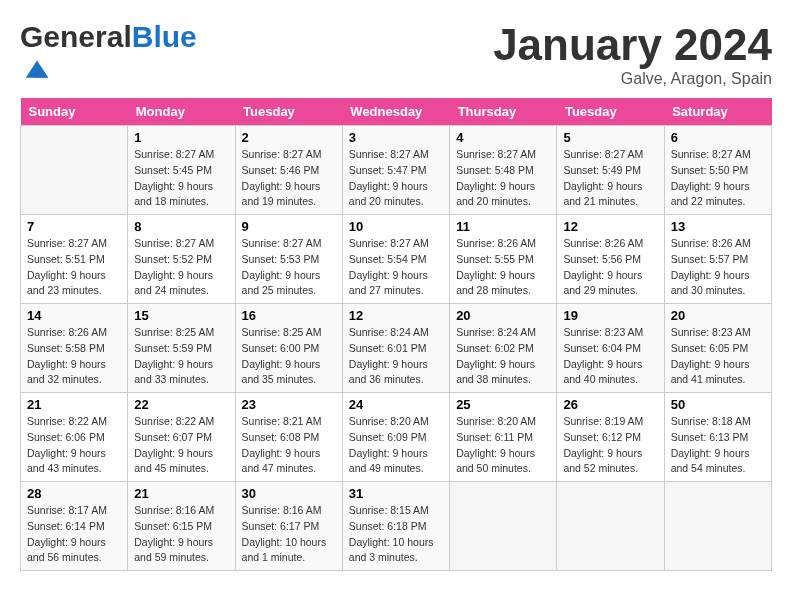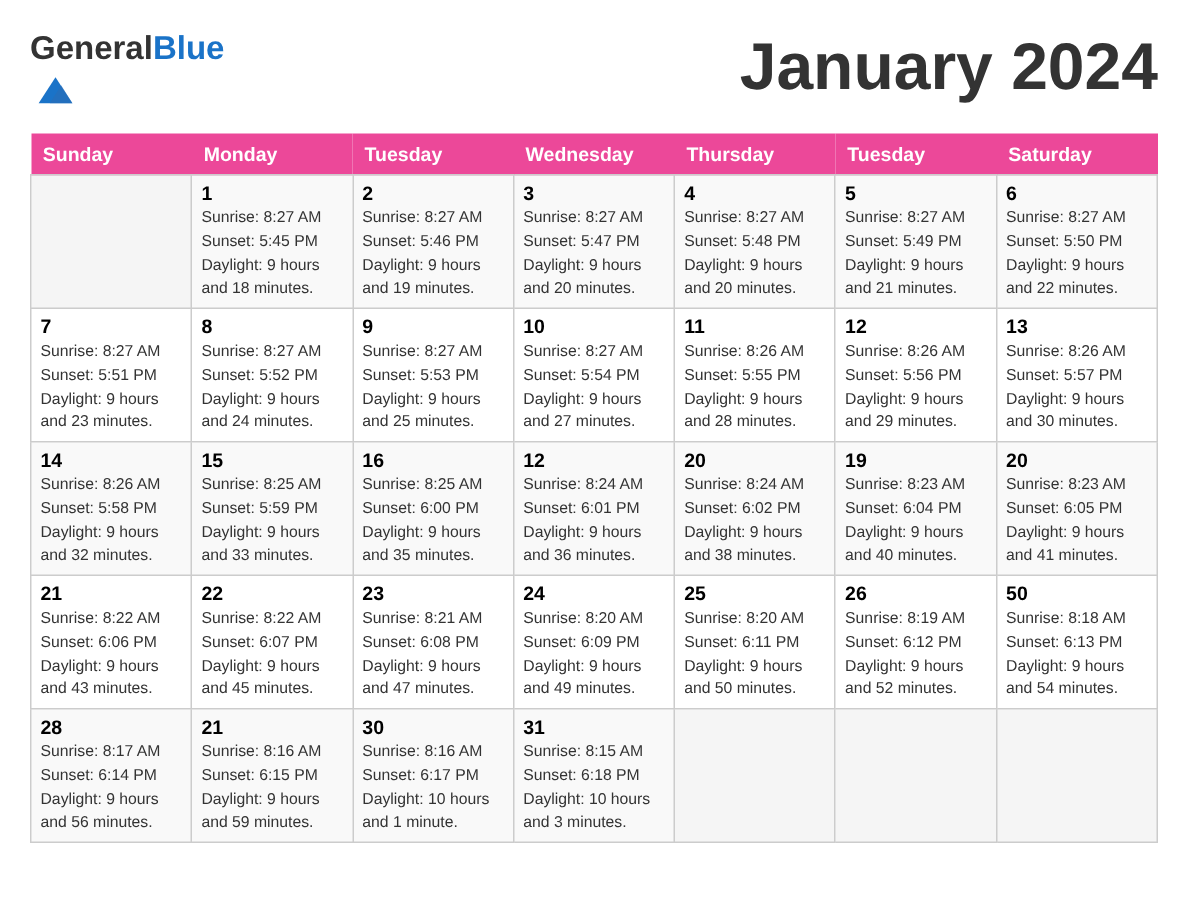--- a/index.html
+++ b/index.html
@@ -14,21 +14,21 @@
       display: flex;
       justify-content: space-between;
       align-items: flex-start;
       margin-bottom: 10px;
     }
     .logo {
       display: flex;
       align-items: center;
     }
     .logo-text {
-      font-size: 22px;
+      font-size: 30px;
       font-weight: bold;
       line-height: 1.1;
     }
     .logo-general { color: #333; }
     .logo-blue { color: #1a73c8; }
     .logo-icon {
       width: 30px;
       height: 30px;
       margin-left: 2px;
     }
@@ -91,20 +91,21 @@
         <span class="logo-general">General</span><span class="logo-blue">Blue</span>
       </div>
       <svg class="logo-icon" viewBox="0 0 40 30">
         <polygon points="5,28 20,5 35,28" fill="#1a73c8"></polygon>
         <polygon points="15,28 25,12 35,28" fill="#2a6db5" opacity="0.6"></polygon>
       </svg>
     </div>
   </div>
   <div class="title-block">
     <div class="title-month">January 2024</div>
+    <div class="title-location">Galve, Aragon, Spain</div>
   </div>
 </div>
 
 <table>
   <thead>
     <tr>
     <th>Sunday</th>
         <th>Monday</th>
         <th>Tuesday</th>
         <th>Wednesday</th>

